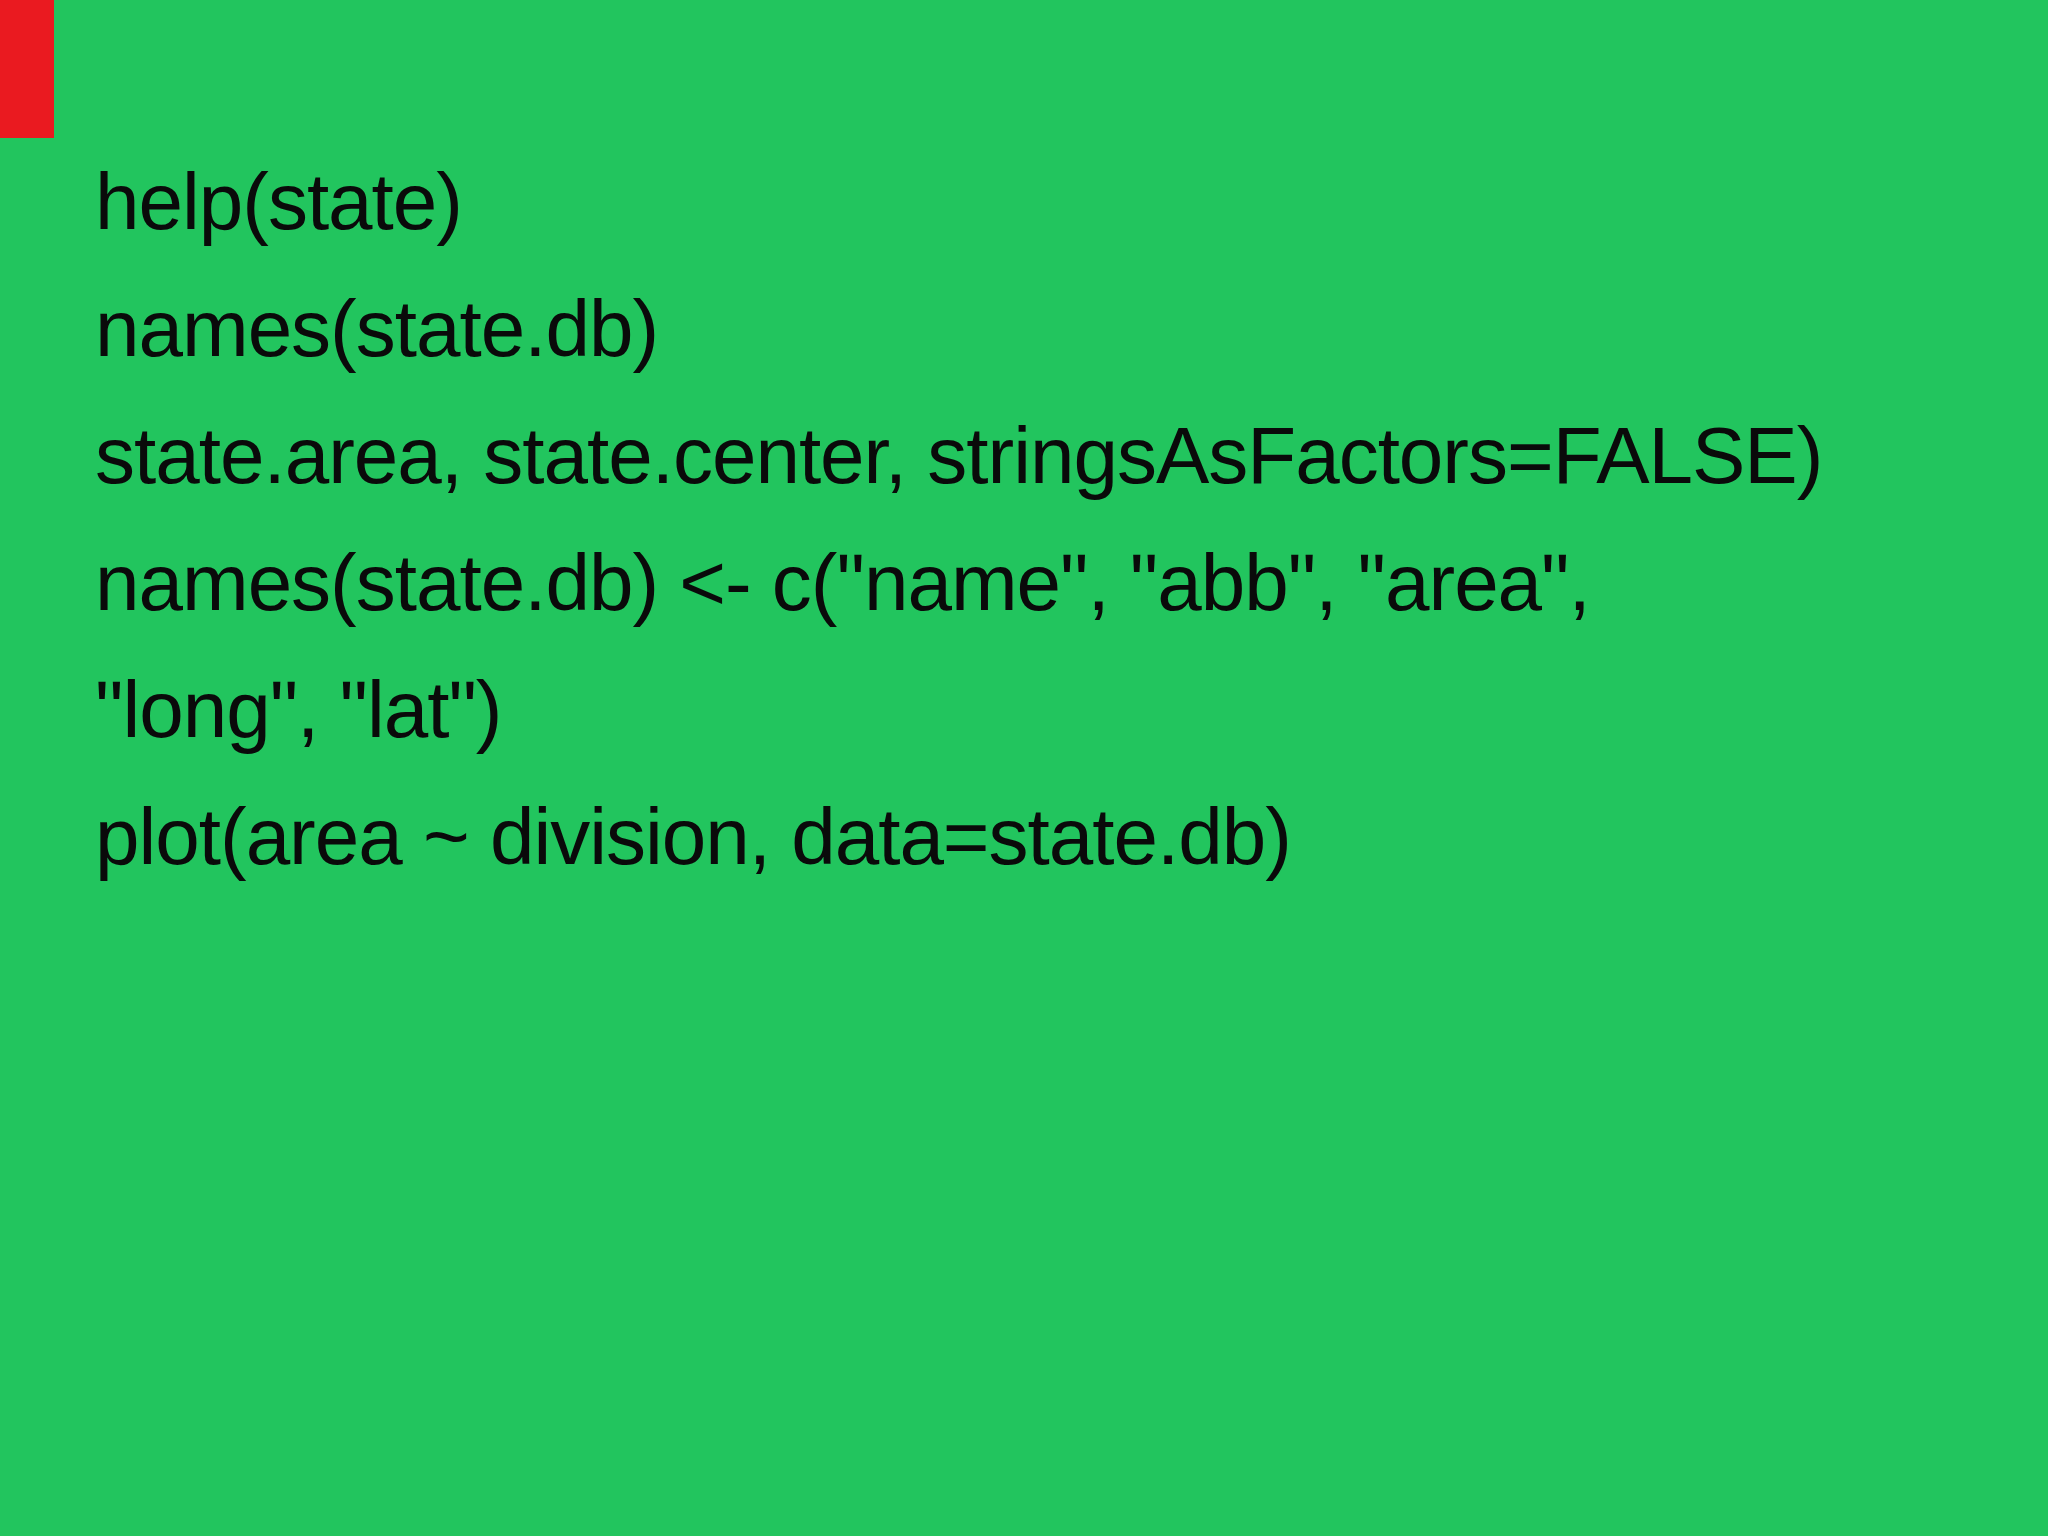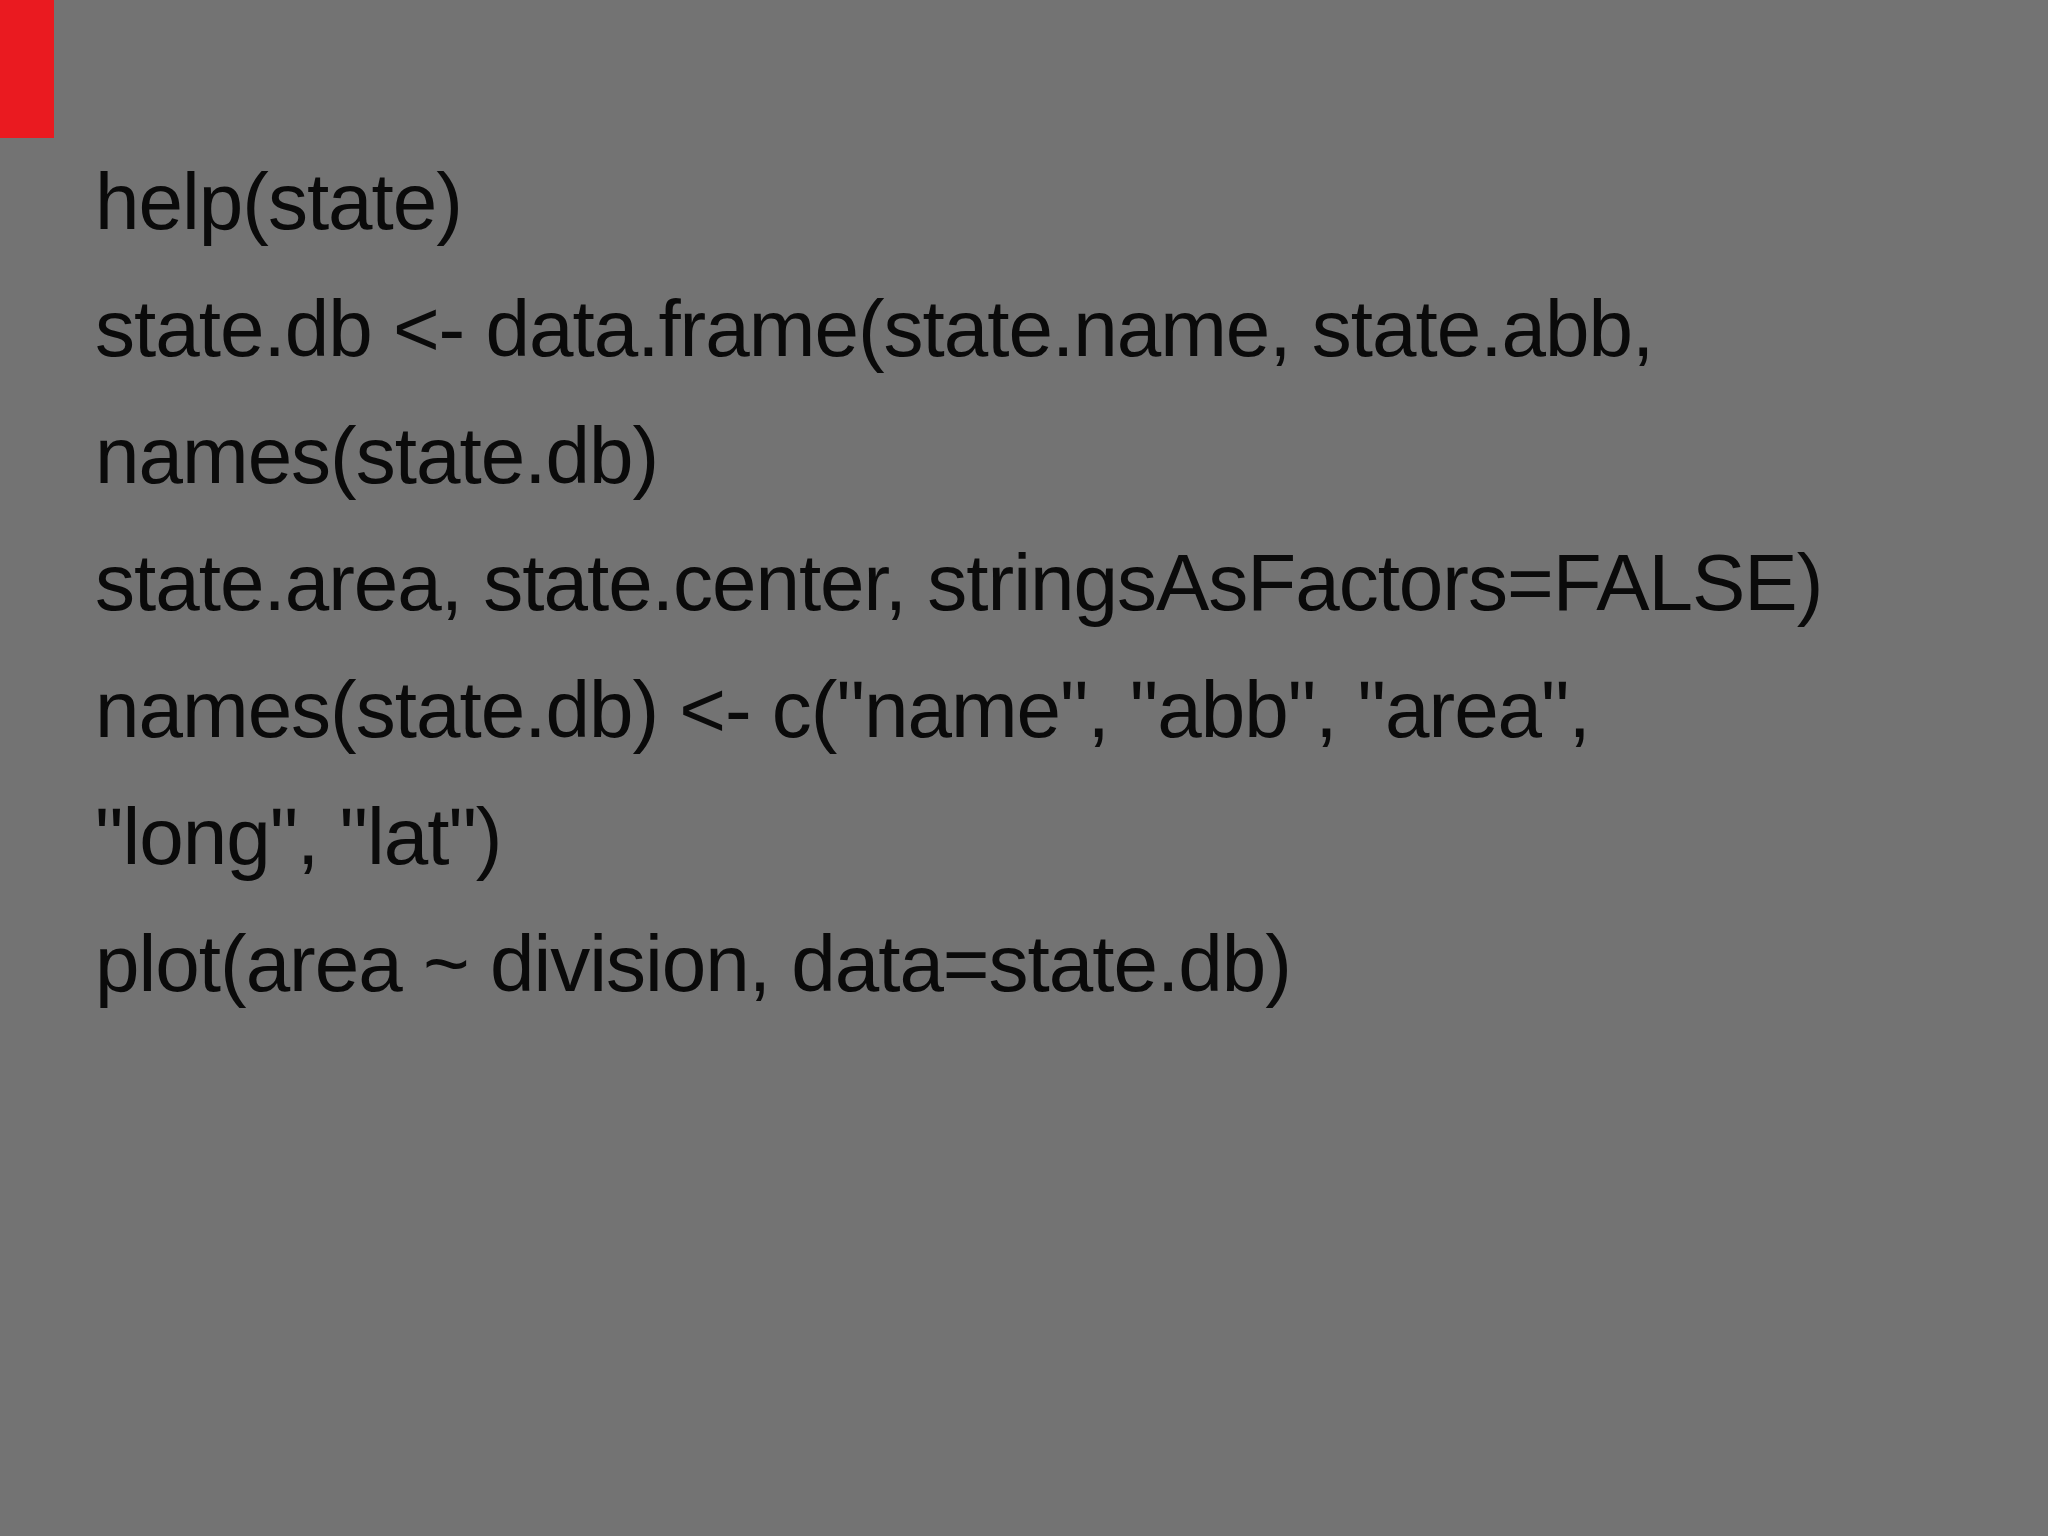--- a/index.html
+++ b/index.html
@@ -10,21 +10,21 @@
     width: 2048px;
     height: 1536px;
     background: #ffffff;
     font-family: "Liberation Sans", sans-serif;
     overflow: hidden;
     position: relative;
   }
   .slide {
     position: absolute;
     inset: 0;
-    background: #737373;
+    background: #22c55e;
   }
   .corner-bar {
     position: absolute;
     left: 0;
     top: 0;
     width: 54px;
     height: 138px;
     background: #ea1a20;
   }
   .code-block {
@@ -45,21 +45,20 @@
 </style>
 </head>
 <body>
 
 <div class="slide">
 
   <div class="corner-bar" style="background-color: rgb(234, 26, 32);"></div>
 
   <div class="code-block" style="color: rgb(10, 10, 10);">
     <div class="code-line">help(state)</div>
-    <div class="code-line">state.db &lt;- data.frame(state.name, state.abb,</div>
     <div class="code-line">names(state.db)</div>
     <div class="code-line">state.area, state.center, stringsAsFactors=FALSE)</div>
     <div class="code-line">names(state.db) &lt;- c("name", "abb", "area",</div>
     <div class="code-line">"long", "lat")</div>
     <div class="code-line">plot(area ~ division, data=state.db)</div>
   </div>
 
 </div>
 
 </body></html>

